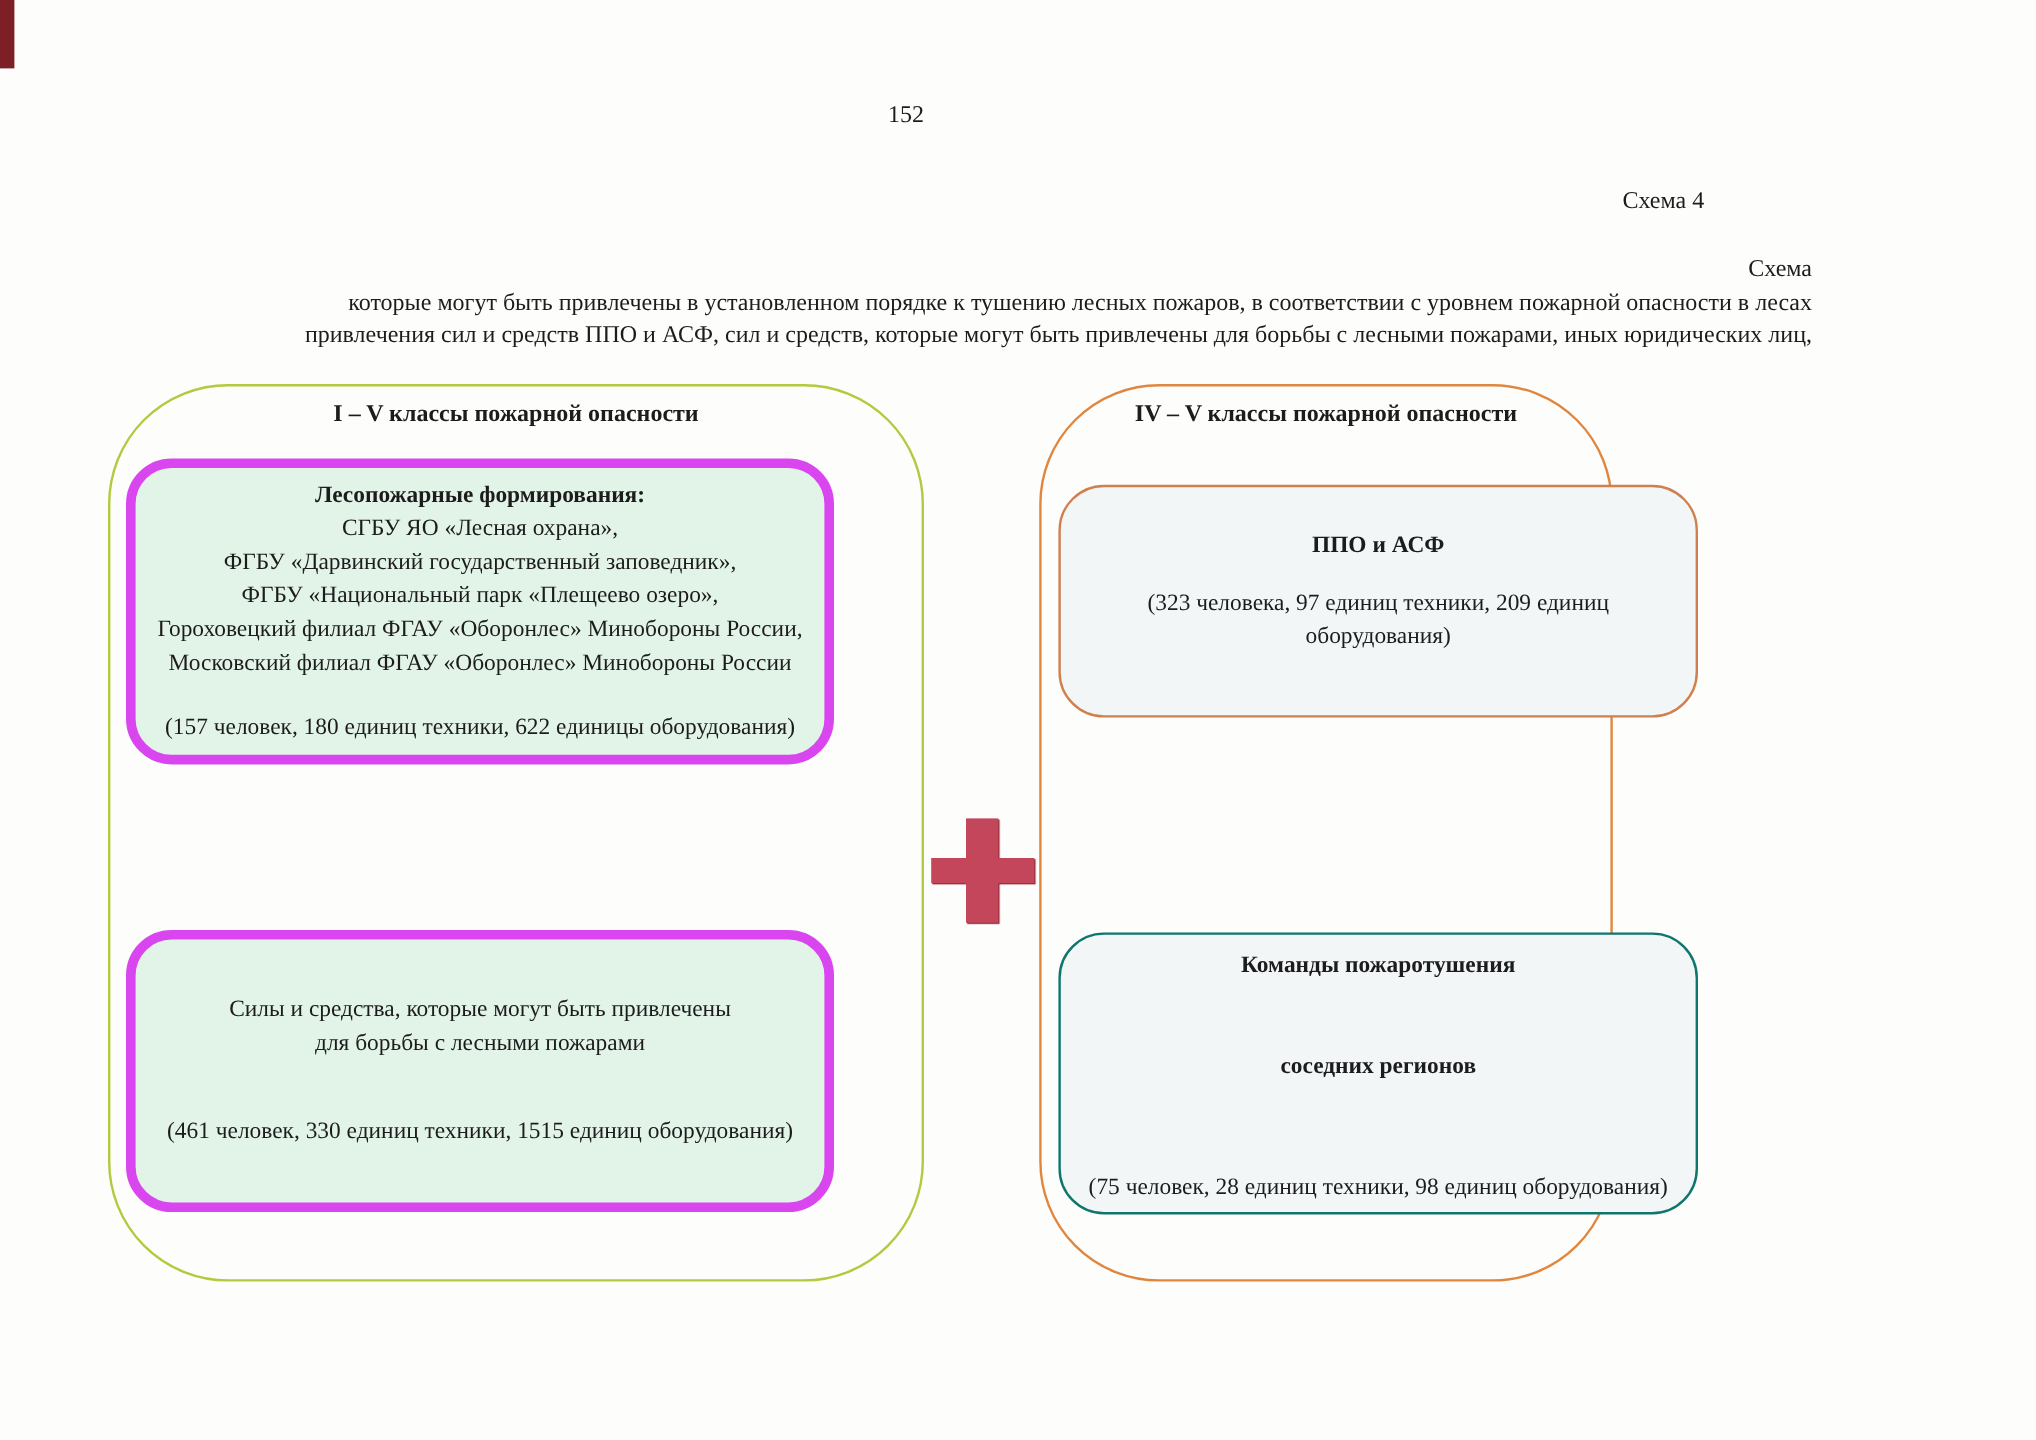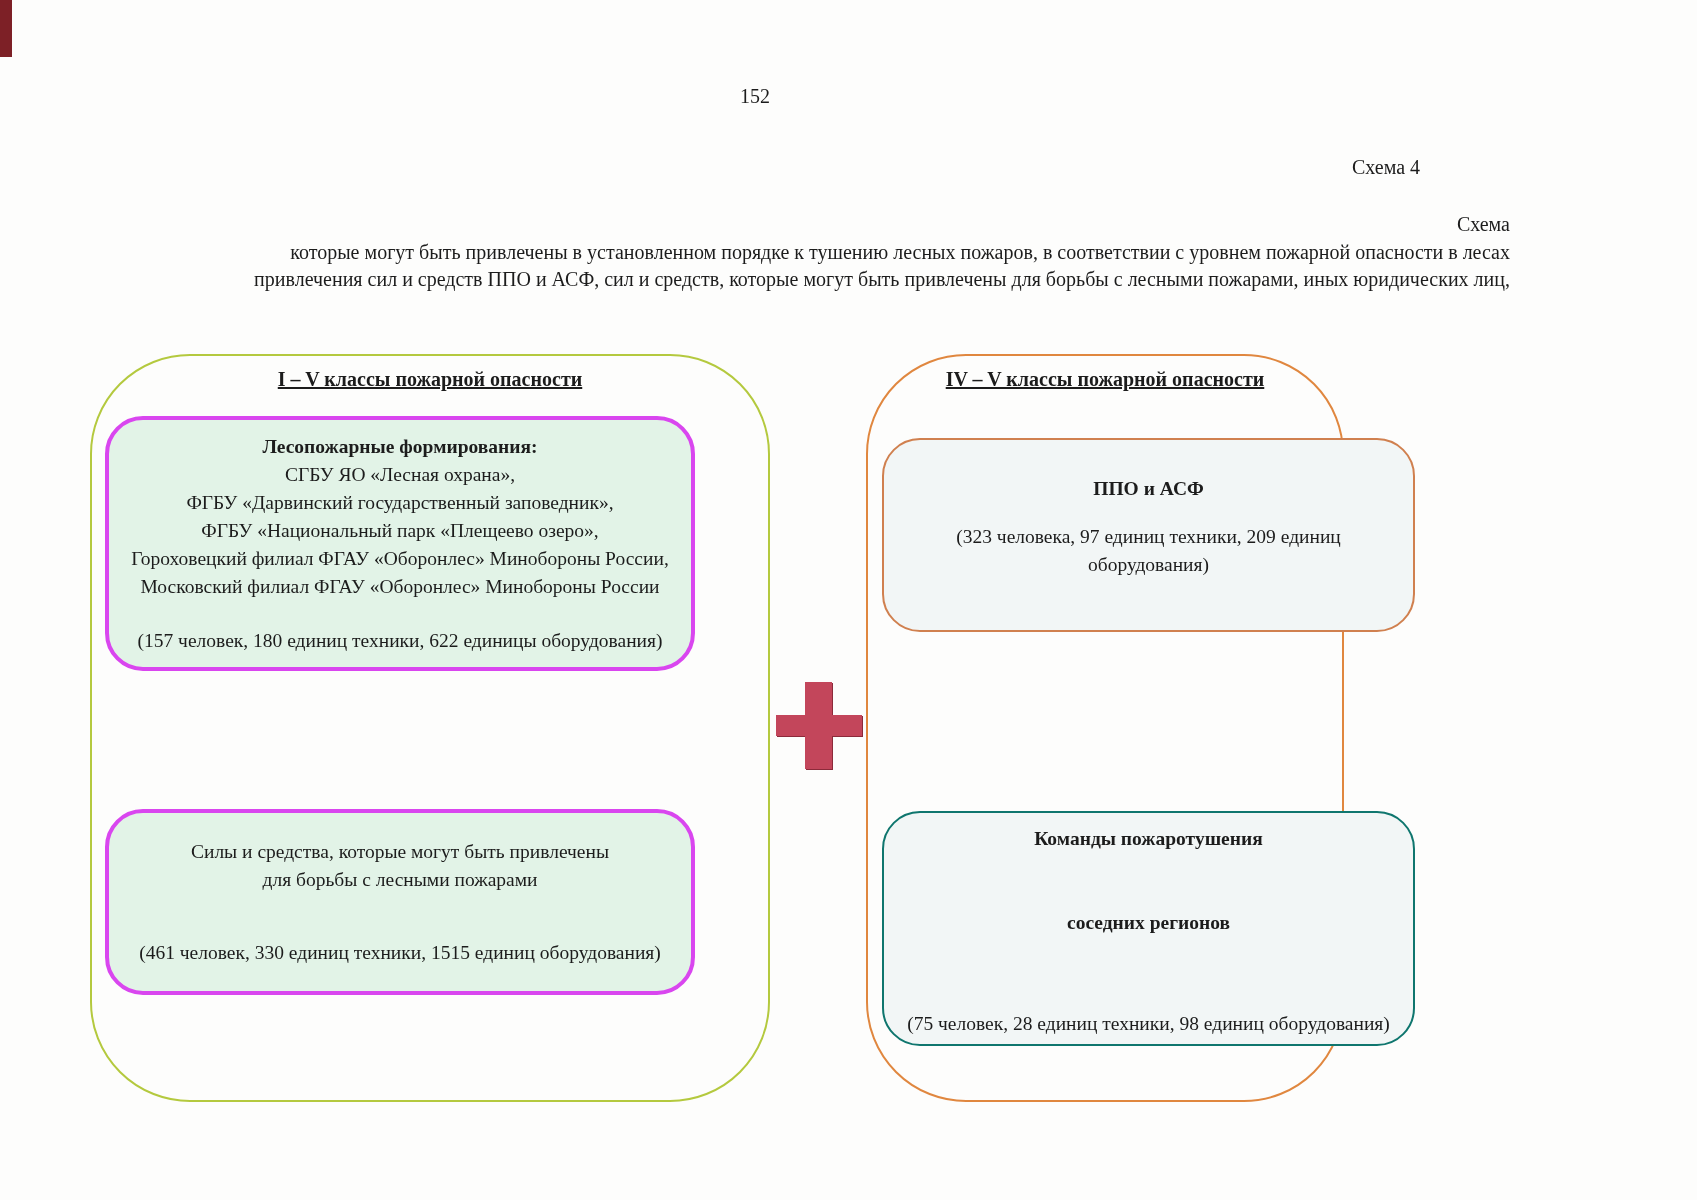--- a/index.html
+++ b/index.html
@@ -25,25 +25,24 @@
     position: absolute; top: 156px; left: 1352px;
     font-size: 20px;
   }
   .title-block {
     position: absolute; top: 211px; left: 0;
     width: 1510px; text-align: right;
     font-size: 20px; line-height: 27.5px;
   }
   .panel {
     position: absolute;
-    top: 354px;
+    top: 320px;
     height: 748px;
     border-radius: 100px;
     background: transparent;
-    text-decoration: underline;
   }
   .panel-left {
     left: 90px; width: 680px;
     border: 2px solid #b4c93e;
   }
   .panel-right {
     left: 866px; width: 478px;
     border: 2px solid #e0873f;
   }
   .panel-header {
@@ -59,27 +58,27 @@
     flex-direction: column;
     align-items: center;
     justify-content: center;
     text-align: center;
     font-size: 19.5px;
     line-height: 28px;
     padding: 6px 10px;
   }
   .mint-box {
     background: #e2f3e7;
-    border: 4px solid #d946ef;
+    border: 8px solid #d946ef;
   }
   .pale-box {
     background: #f2f6f6;
   }
   .l-box1 { left: 13px; top: 60px;  width: 590px; height: 255px; }
-  .l-box2 { left: 13px; top: 453px; width: 590px; height: 186px; }
+  .l-box2 { left: 13px; top: 453px; width: 590px; height: 235px; }
   .r-box1 { left: 14px; top: 82px;  width: 533px; height: 194px;
             border: 2px solid #d0804f; padding-bottom: 22px; }
   .r-box2 { left: 14px; top: 455px; width: 533px; height: 235px;
             border: 2px solid #0f766e; justify-content: space-between; }
   .box-title { font-weight: bold; }
   .stats-1 { margin-top: 26px; }
   .stats-2 { margin-top: 45px; }
   .stats-3 { margin-top: 20px; }
   .stats-4 { margin-top: 24px; }
   .r-box2 .box-title { line-height: 40px; }

